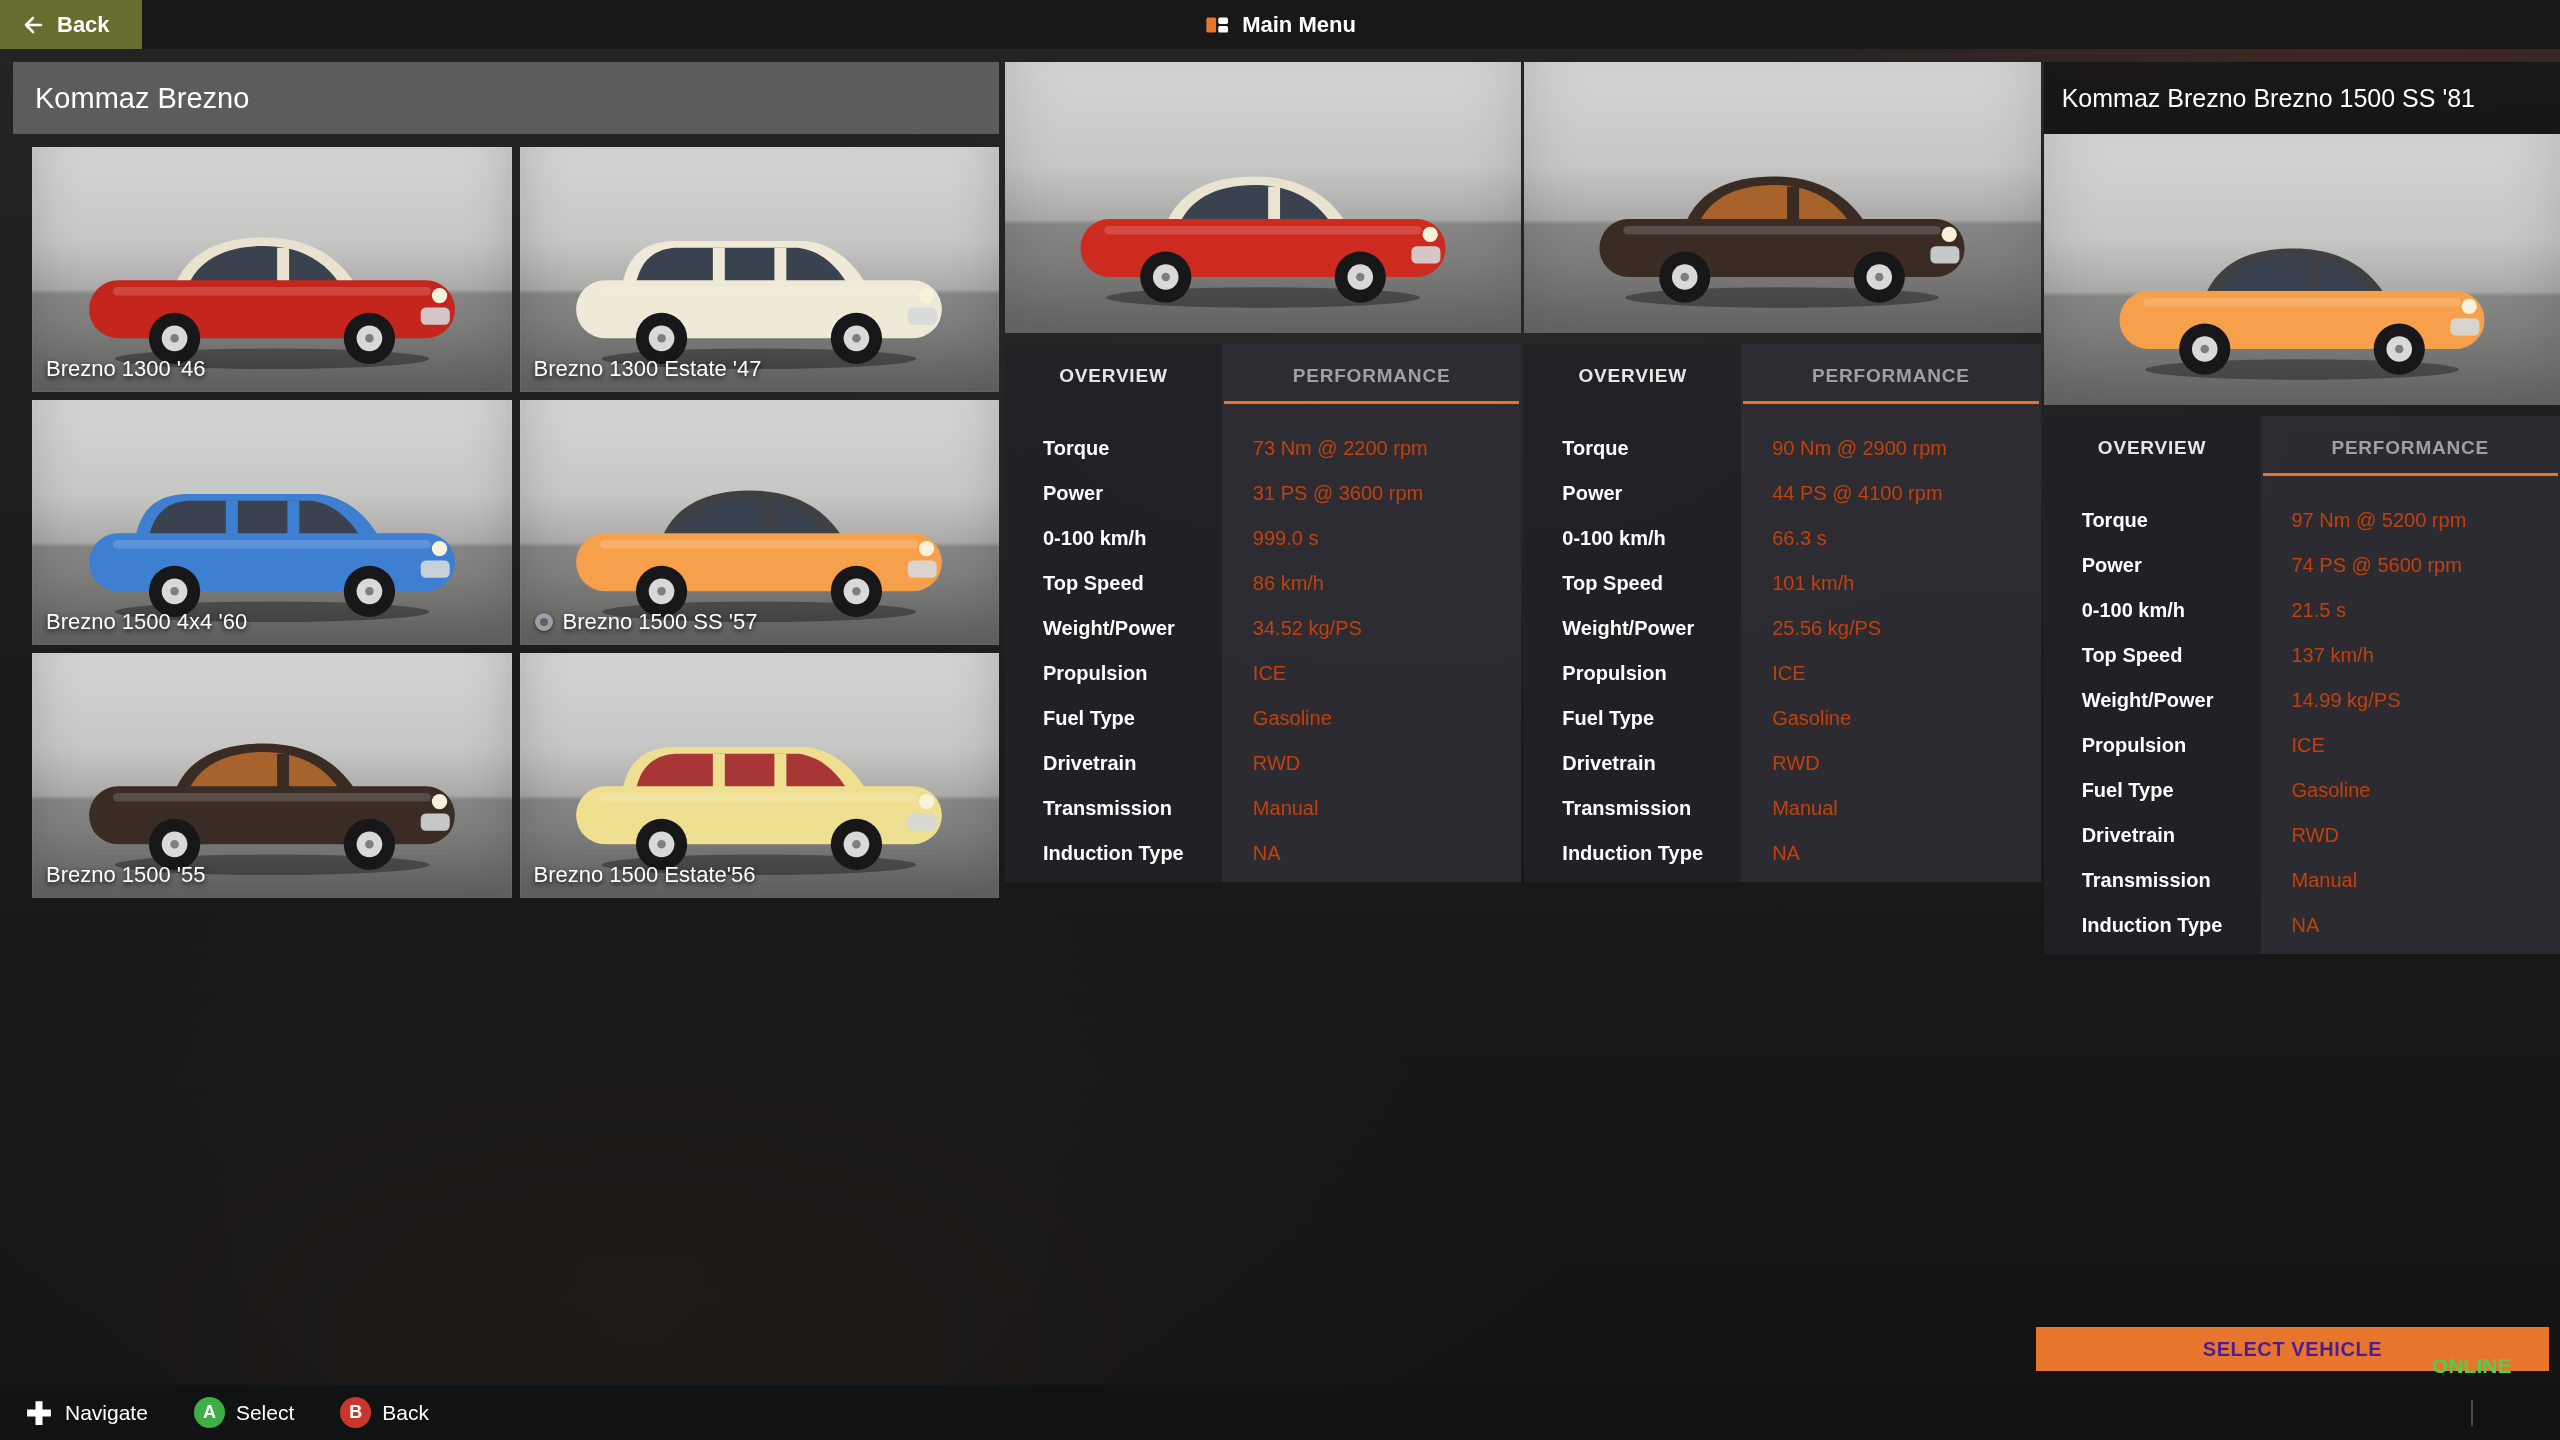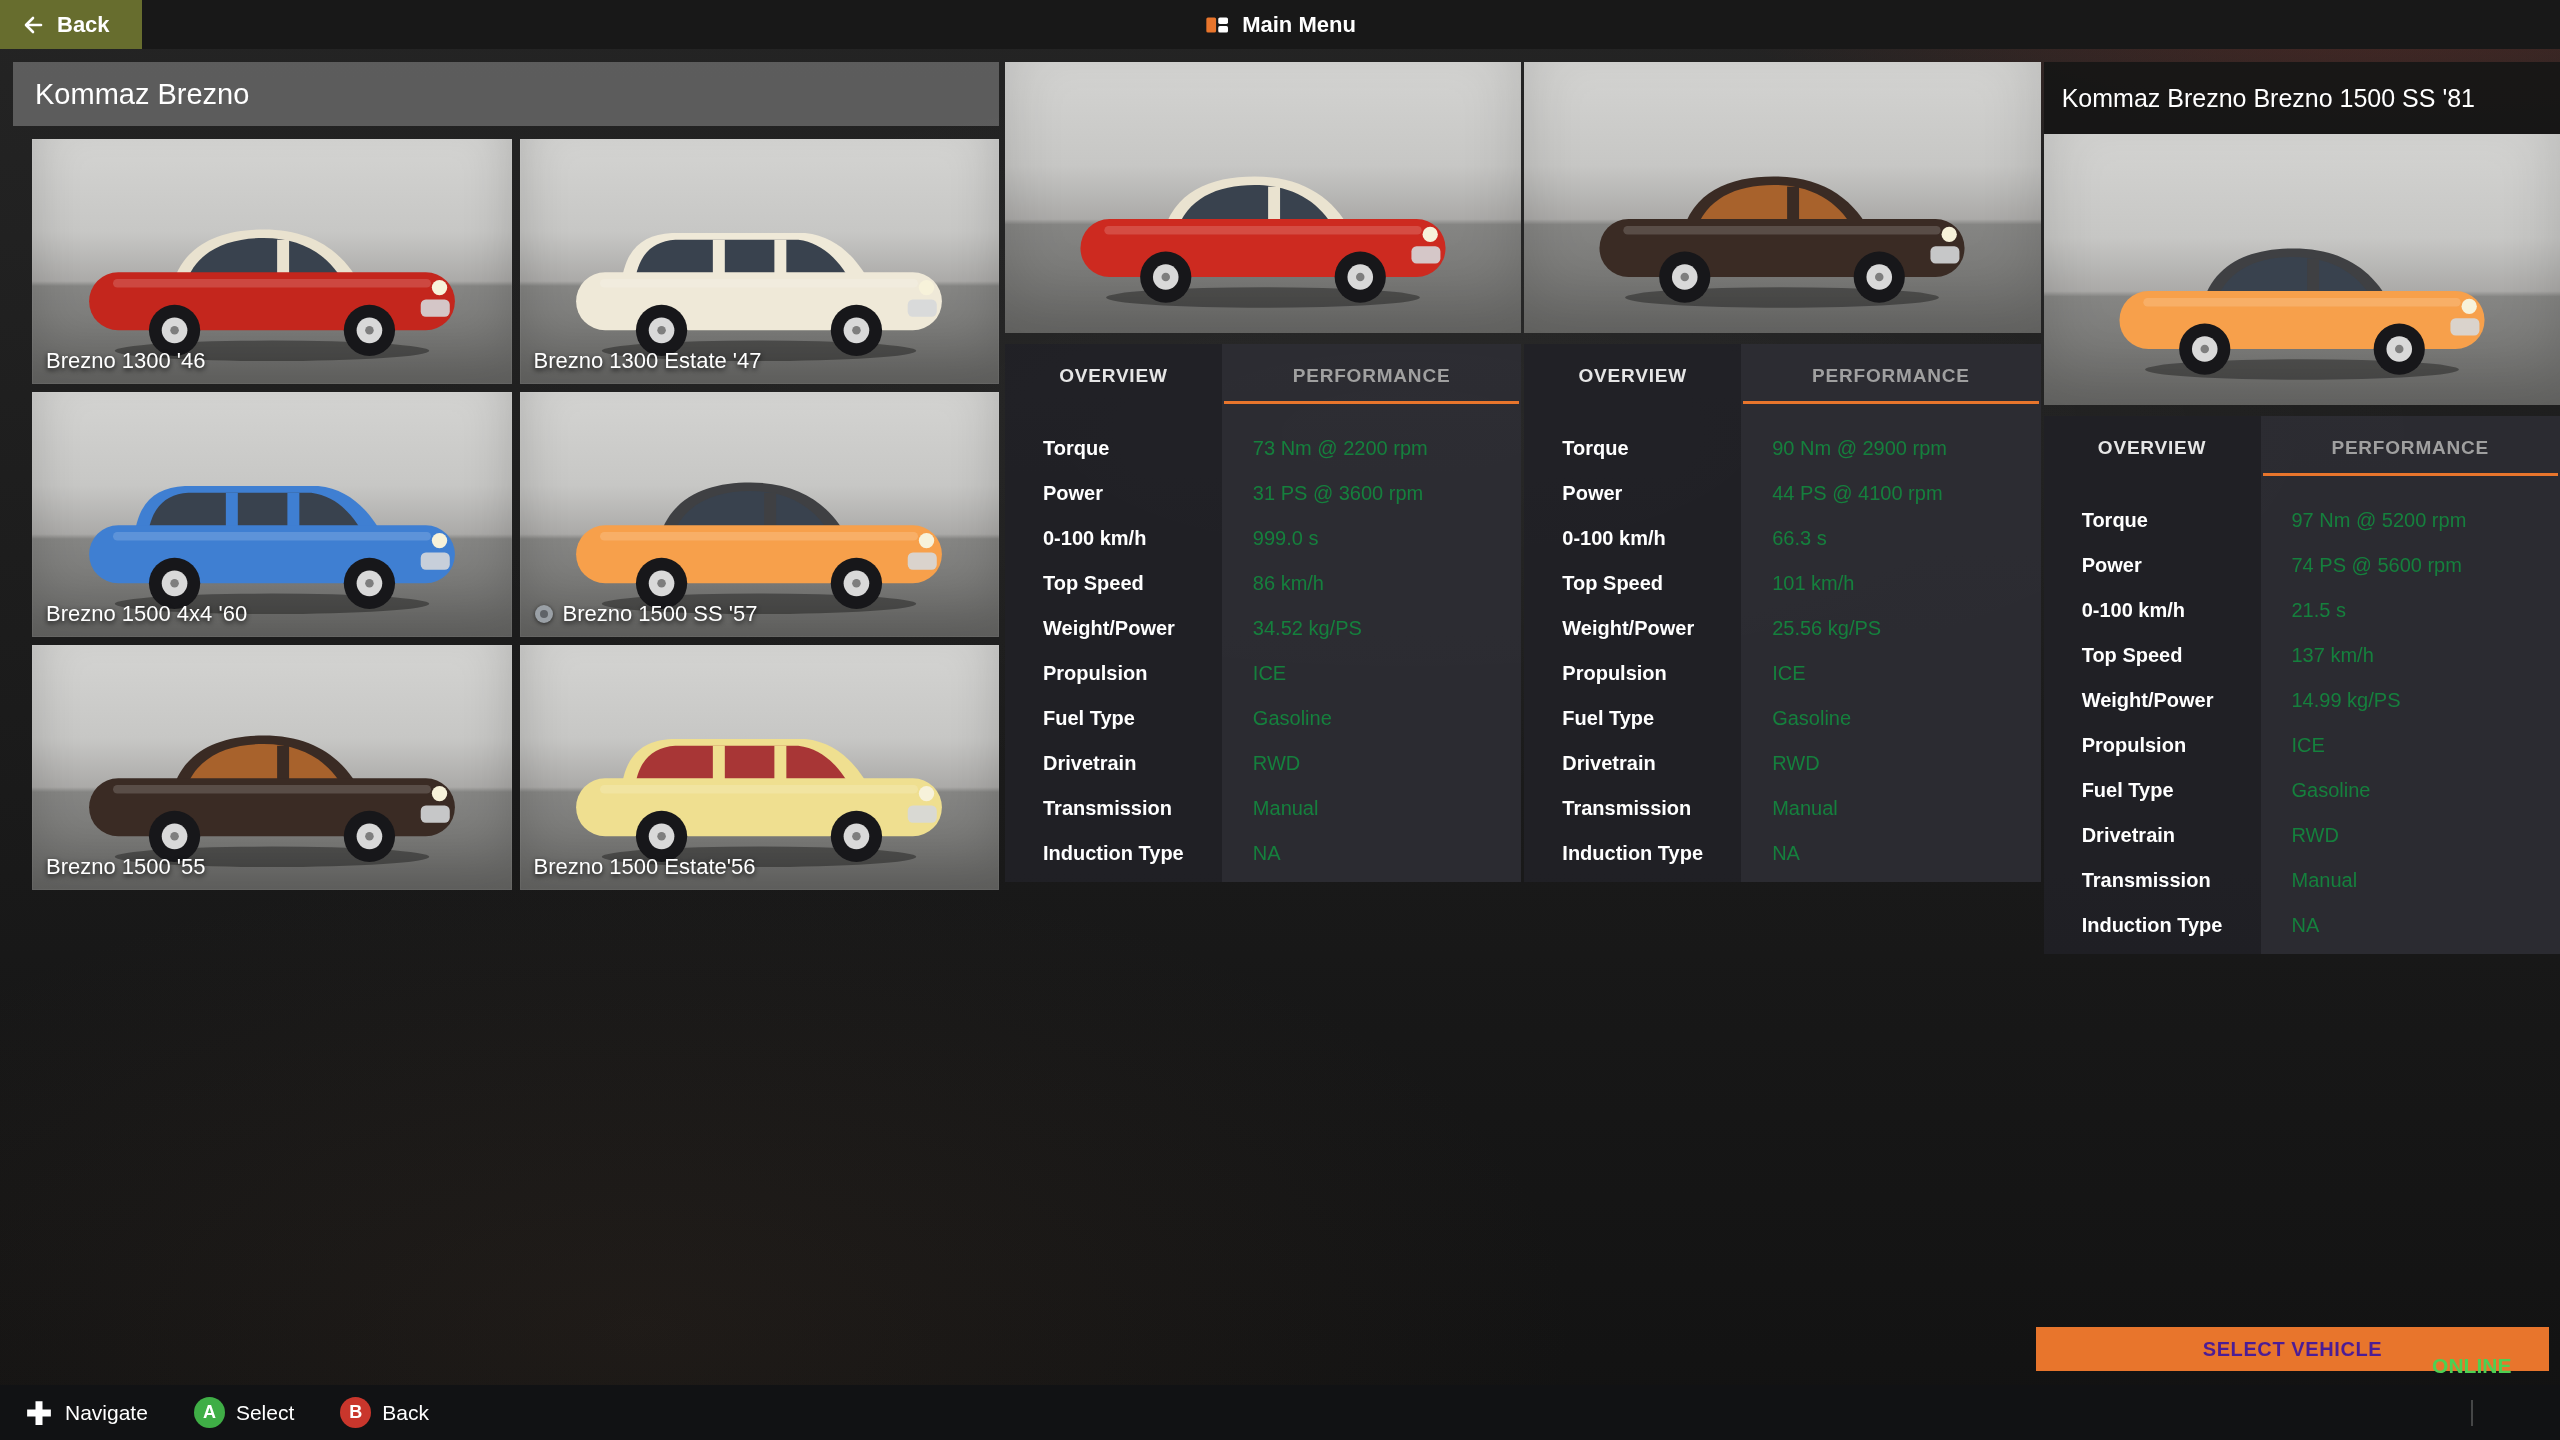--- a/index.html
+++ b/index.html
@@ -17,21 +17,21 @@
   
   .topbar{position:absolute;top:0;left:0;right:0;height:49px;background:#181818;display:flex;align-items:center;z-index:6;}
   .back-btn{height:100%;background:var(--back);color:#fff;display:flex;align-items:center;gap:13px;
     padding:0 32px 0 20px;font-size:22px;font-weight:700;cursor:pointer;}
   .back-btn svg{display:block;}
   .main-menu{position:absolute;left:50%;top:0;height:49px;transform:translateX(-50%);
     display:flex;align-items:center;gap:12px;font-weight:700;font-size:22px;cursor:pointer;}
   .mm-icon svg{display:block;}
   
   .brand{position:absolute;left:13px;top:62px;width:986px;z-index:2;}
-  .brand-header{height:64px;background:rgba(150,150,150,0.5);display:flex;align-items:center;
+  .brand-header{height:72px;background:rgba(150,150,150,0.5);display:flex;align-items:center;
     padding:0 22px;font-size:29px;color:#fff;}
   .vgrid{margin-top:13px;display:grid;grid-template-columns:1fr 1fr;gap:8px;padding-left:19px;}
   .tile{margin:0;height:245px;position:relative;background:var(--stage-grad);cursor:pointer;
     box-shadow:inset 0 0 0 1px rgba(255,255,255,0.05), inset 0 -30px 50px rgba(0,0,0,0.18);overflow:hidden;}
   .tile .car{position:absolute;left:50%;bottom:16px;transform:translateX(-50%);width:82%;}
   .tile-label{position:absolute;left:14px;bottom:10px;display:flex;align-items:center;gap:9px;
     color:#fff;font-size:22px;text-shadow:0 2px 5px rgba(0,0,0,0.85);}
   .badge svg{display:block;filter:drop-shadow(0 1px 2px rgba(0,0,0,0.6));}
   
   .panels{position:absolute;left:1005px;top:62px;width:1555px;display:grid;grid-template-columns:1fr 1fr 1fr;gap:3px;z-index:2;}
@@ -45,21 +45,21 @@
   .specblock::after{content:"";position:absolute;top:0;bottom:0;left:42%;right:0;background:rgba(46,46,52,0.88);}
   .tabs{position:relative;z-index:1;display:grid;grid-template-columns:42% 58%;height:64px;}
   .tab{display:flex;align-items:center;justify-content:center;font-size:19px;font-weight:700;
     letter-spacing:0.8px;cursor:pointer;position:relative;}
   .tab.overview{color:#e6e6e6;}
   .tab.performance{color:#a0a0a0;}
   .tab.performance::after{content:"";position:absolute;left:2px;right:2px;bottom:4px;height:3px;background:var(--accent);}
   .specrows{position:relative;z-index:1;padding-top:18px;}
   .specrow{display:grid;grid-template-columns:42% 58%;height:45px;align-items:center;}
   .spec-label{padding-left:38px;font-weight:700;font-size:20px;color:#ffffff;}
-  .spec-value{padding-left:31px;font-size:20px;color:#15803d;}
+  .spec-value{padding-left:31px;font-size:20px;color:#c2410c;}
   
   .select-btn{position:absolute;top:1327px;right:11px;width:513px;height:44px;background:var(--accent);
     display:flex;align-items:center;justify-content:center;font-size:20px;font-weight:700;
     letter-spacing:0.6px;color:#4c1d95;cursor:pointer;z-index:4;}
   
   .bottombar{position:absolute;left:0;right:0;bottom:0;height:55px;background:#111214;display:flex;
     align-items:center;padding:0 24px;gap:46px;z-index:6;}
   .hint{display:flex;align-items:center;gap:11px;font-size:21px;color:#fff;}
   .btn-circle{width:31px;height:31px;border-radius:50%;display:flex;align-items:center;justify-content:center;
     font-weight:700;font-size:18px;color:#fff;}

